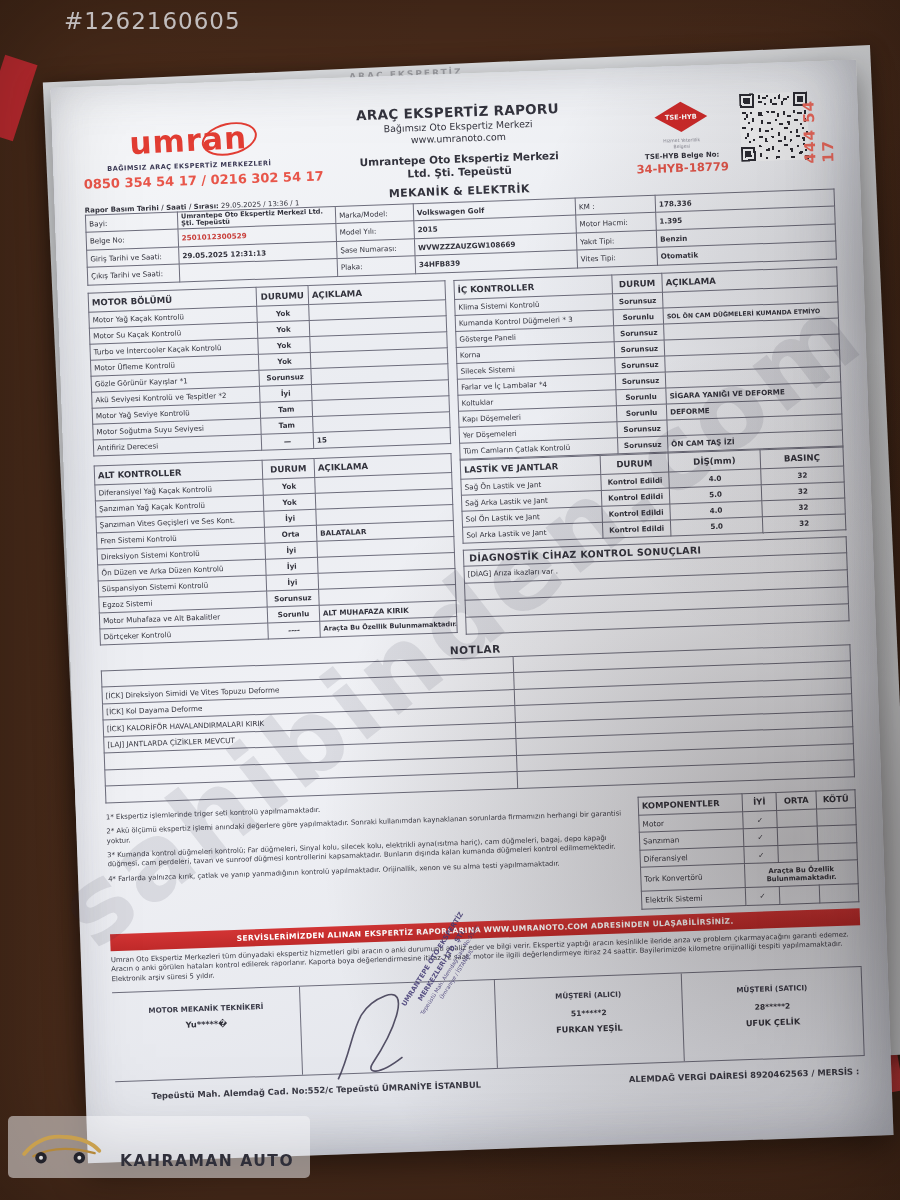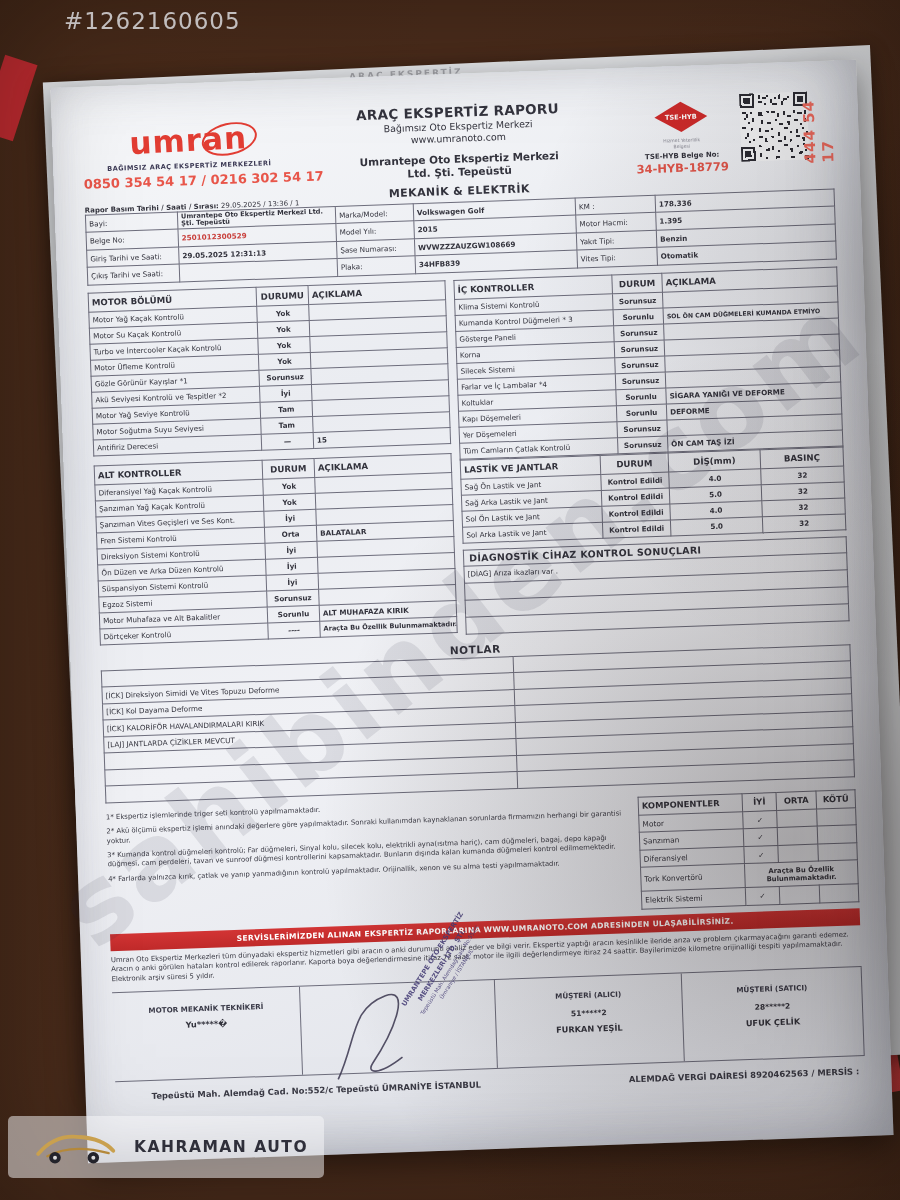--- a/index.html
+++ b/index.html
@@ -102,22 +102,22 @@
   .sigstroke{position:absolute;left:27%;top:-6px;z-index:2;}
 
   .pfooter{display:flex;justify-content:space-between;font-size:8.4px;font-weight:bold;color:#3a3a45;
     margin-top:10px;padding:0 6px 0 36px;}
 
   .listing-id{position:absolute;left:16px;top:8px;z-index:7;color:rgba(205,203,205,.92);font-size:23px;
     letter-spacing:1px;margin-left:48px;}
   .watermark{position:absolute;left:-140px;top:560px;width:1200px;z-index:5;transform:rotate(-38deg);
     font-size:104px;font-weight:bold;color:rgba(40,40,58,.10);text-align:center;letter-spacing:4px;
     pointer-events:none;white-space:nowrap;}
-  .credit{position:absolute;left:8px;bottom:22px;z-index:7;display:flex;align-items:center;gap:10px;
-    background:rgba(250,250,252,.5);border-radius:5px;padding:8px 16px 8px 24px;}
+  .credit{position:absolute;left:8px;bottom:22px;z-index:7;display:flex;align-items:flex-end;gap:10px;
+    background:rgba(250,250,252,.5);border-radius:5px;padding:8px 16px 8px 10px;}
   .credit-text{font-size:15.5px;font-weight:bold;color:#2f2f3a;letter-spacing:1.5px;}
 </style>
 </head>
 <body>
 
 <div class="scene">
   <div class="wood"></div>
   <div class="wood2"></div>
 
   <div class="red-right"></div>

